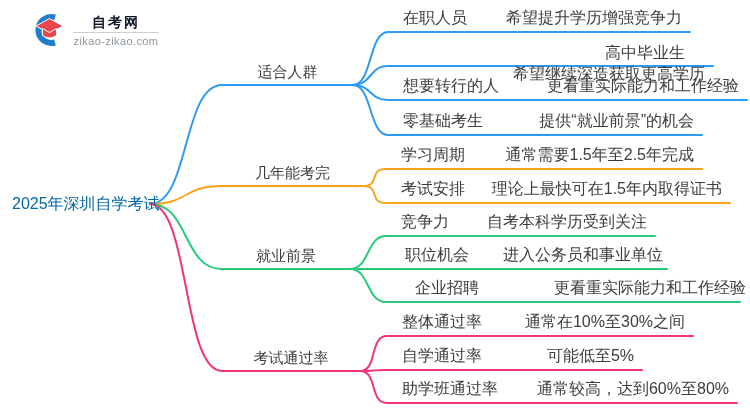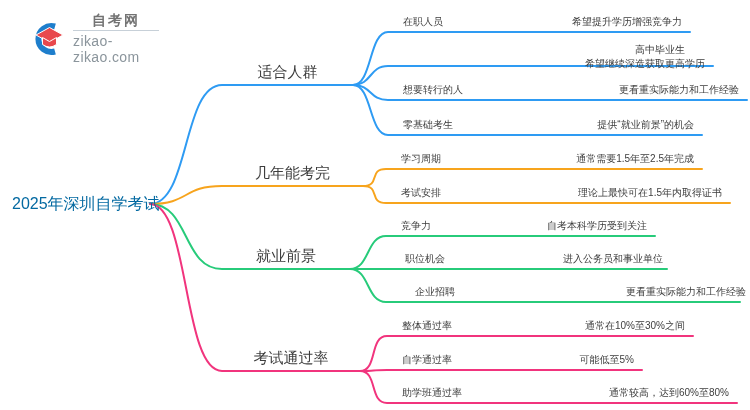--- a/index.html
+++ b/index.html
@@ -4,35 +4,35 @@
 <style>
   html,body{margin:0;padding:0;background:#fff;}
   .canvas{
     position:relative;width:750px;height:410px;background:#fff;overflow:hidden;
     font-family:"Liberation Sans","DejaVu Sans",sans-serif;color:#3d3d3d;
   }
   svg.links{position:absolute;left:0;top:0;pointer-events:none;}
   
   .logo{position:absolute;left:28px;top:12px;display:flex;align-items:center;gap:7px;cursor:pointer;}
   .logo-text{display:flex;flex-direction:column;align-items:center;width:86px;}
-  .logo-title{font-size:14px;font-weight:bold;color:#737373;letter-spacing:2px;line-height:17px;}
+  .logo-title{font-size:14px;font-weight:bold;color:#0f172a;letter-spacing:2px;line-height:17px;}
   .logo-divider{width:100%;height:1px;background:#c7d0d8;margin:1px 0 2px 0;}
-  .logo-domain{font-size:14px;color:#8b959c;letter-spacing:.4px;}
+  .logo-domain{font-size:11px;color:#8b959c;letter-spacing:.4px;}
   
   .root-node{
     position:absolute;left:12px;top:193px;height:22px;line-height:22px;
     font-size:16px;color:#0369a1;white-space:nowrap;
   }
   .branch-label{
     position:absolute;height:22px;display:flex;align-items:flex-end;justify-content:center;
     font-size:15px;white-space:nowrap;padding-bottom:3px;box-sizing:border-box;
   }
   .leaf-row{
     position:absolute;height:23px;display:flex;align-items:flex-end;justify-content:space-between;
-    font-size:10px;white-space:nowrap;padding:0 8px 3px 15px;box-sizing:border-box;
+    font-size:16px;white-space:nowrap;padding:0 8px 3px 15px;box-sizing:border-box;
   }
   .leaf-row .leaf-label{margin-right:20px;}
 </style>
 </head>
 <body>
 
 <div class="canvas">
   <svg class="links" width="750" height="410" viewBox="0 0 750 410" id="links">
       <path d="M 150 204 C 189.6 204, 182.4 85, 222 85 L 353 85" stroke="#2E9BF3" stroke-width="2" fill="none" stroke-linecap="round"></path>
       <path d="M 353 85 C 372.25 85, 368.75 32, 388 32 L 690 32" stroke="#2E9BF3" stroke-width="2" fill="none" stroke-linecap="round"></path>

